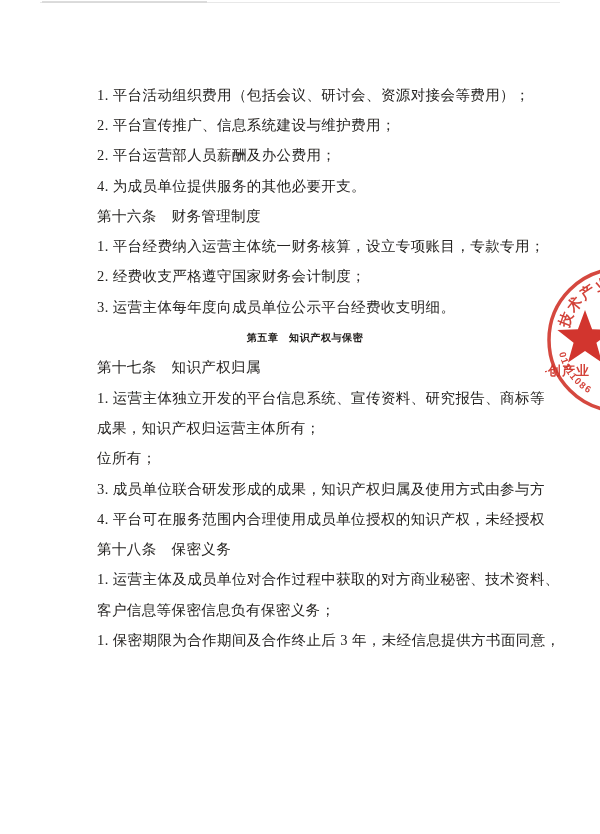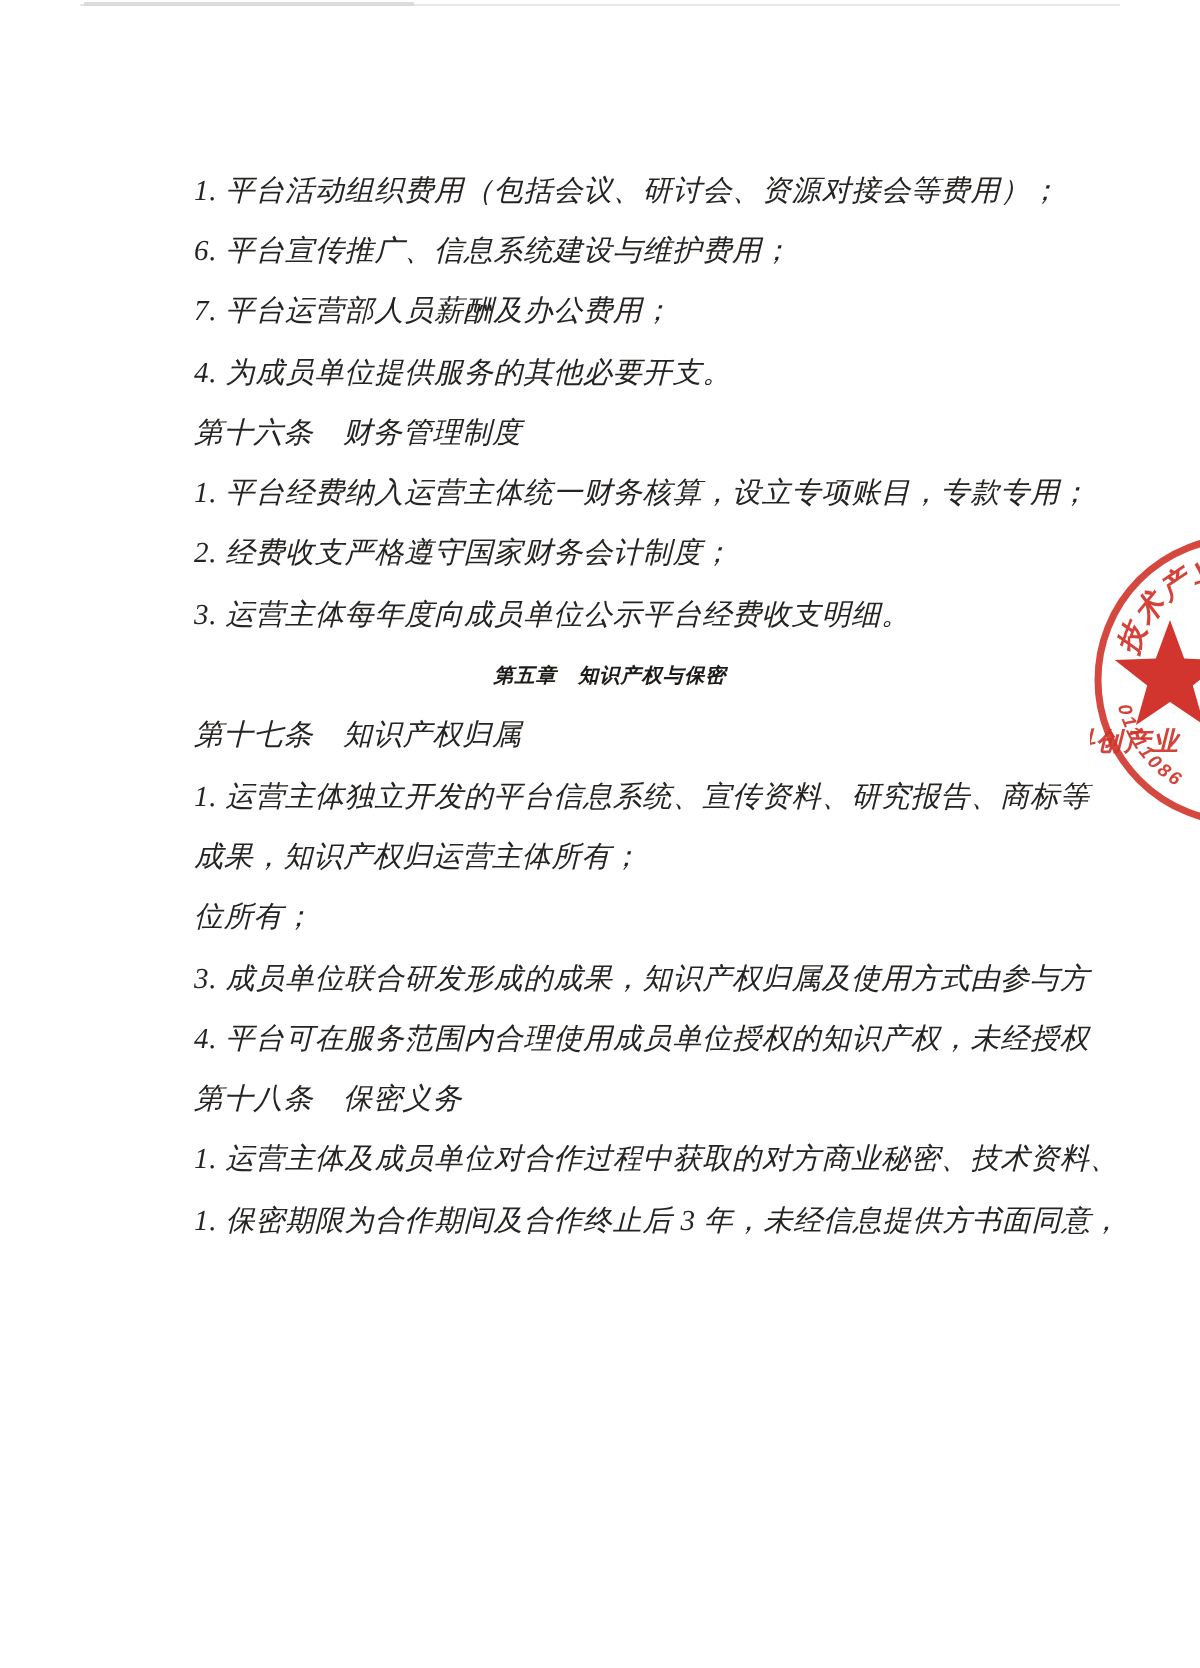--- a/index.html
+++ b/index.html
@@ -7,21 +7,20 @@
     padding: 0;
     background: #ffffff;
   }
   .page {
     position: relative;
     width: 600px;
     height: 834px;
     background: #ffffff;
     overflow: hidden;
     font-family: "Liberation Serif", "DejaVu Serif", serif;
-    font-style: italic;
   }
   .scan-artifact-1 {
     position: absolute;
     top: 1px;
     left: 42px;
     width: 165px;
     height: 2px;
     background: #9a9a9a;
     opacity: 0.35;
   }
@@ -76,36 +75,37 @@
 <body>
 
 <div class="page">
 
   <div class="scan-artifact-1"></div>
   <div class="scan-artifact-2"></div>
 
   <div class="text-layer">
 
   <div class="line body">1. 平台活动组织费用（包括会议、研讨会、资源对接会等费用）；</div>
-      <div class="line body">6. 平台宣传推广、信息系统建设与维护费用；</div>
-      <div class="line body">7. 平台运营部人员薪酬及办公费用；</div>
+      <div class="line body">2. 平台宣传推广、信息系统建设与维护费用；</div>
+      <div class="line body">2. 平台运营部人员薪酬及办公费用；</div>
       <div class="line body">4. 为成员单位提供服务的其他必要开支。</div>
       <div class="line clause">第十六条　财务管理制度</div>
       <div class="line body">1. 平台经费纳入运营主体统一财务核算，设立专项账目，专款专用；</div>
       <div class="line body">2. 经费收支严格遵守国家财务会计制度；</div>
       <div class="line body">3. 运营主体每年度向成员单位公示平台经费收支明细。</div>
       <div class="line chapter">第五章　知识产权与保密</div>
       <div class="line clause">第十七条　知识产权归属</div>
       <div class="line body">1. 运营主体独立开发的平台信息系统、宣传资料、研究报告、商标等</div>
       <div class="line body">成果，知识产权归运营主体所有；</div>
       <div class="line body">位所有；</div>
       <div class="line body">3. 成员单位联合研发形成的成果，知识产权归属及使用方式由参与方</div>
       <div class="line body">4. 平台可在服务范围内合理使用成员单位授权的知识产权，未经授权</div>
       <div class="line clause">第十八条　保密义务</div>
       <div class="line body">1. 运营主体及成员单位对合作过程中获取的对方商业秘密、技术资料、</div>
+      <div class="line body">客户信息等保密信息负有保密义务；</div>
       <div class="line body">1. 保密期限为合作期间及合作终止后 3 年，未经信息提供方书面同意，</div>
     </div>
 
   <div class="stamp">
     <svg width="55" height="160" viewBox="0 0 55 160" xmlns="http://www.w3.org/2000/svg">
       <defs>
         <path id="arcTop" d="M 23.4 63.1 A 53 53 0 0 1 79.6 22.2" fill="none"></path>
         <path id="arcBot" d="M 14 88 A 61 61 0 0 0 57 134" fill="none"></path>
       </defs>
 

